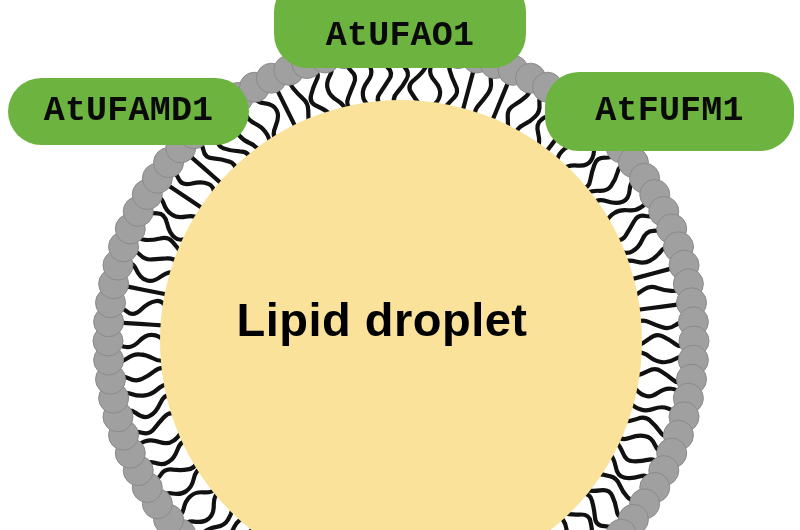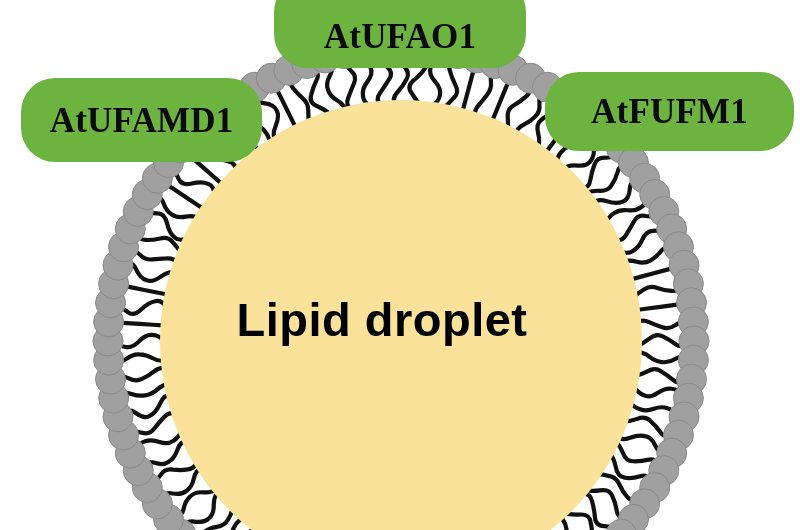--- a/index.html
+++ b/index.html
@@ -29,32 +29,32 @@
     position: absolute;
     background: #6DB33F;
     border-radius: 34px;
     display: flex;
     align-items: center;
     justify-content: center;
     box-sizing: border-box;
   }
   .protein-badge .badge-label {
     color: #0a0a0a;
-    font-family: Liberation Serif, serif;
+    font-family: Liberation Mono, monospace;
     font-weight: bold;
     font-size: 35px;
     letter-spacing: 0.2px;
     white-space: nowrap;
     line-height: 1;
   }
   #badge-atufamd1 {
-    left: 21px;
+    left: 8px;
     top: 78px;
     width: 241px;
-    height: 84px;
+    height: 67px;
   }
   #badge-atufao1 {
     left: 274px;
     top: -22px;
     width: 252px;
     height: 90px;
     border-radius: 34px;
     align-items: flex-end;
     padding-bottom: 14px;
   }

